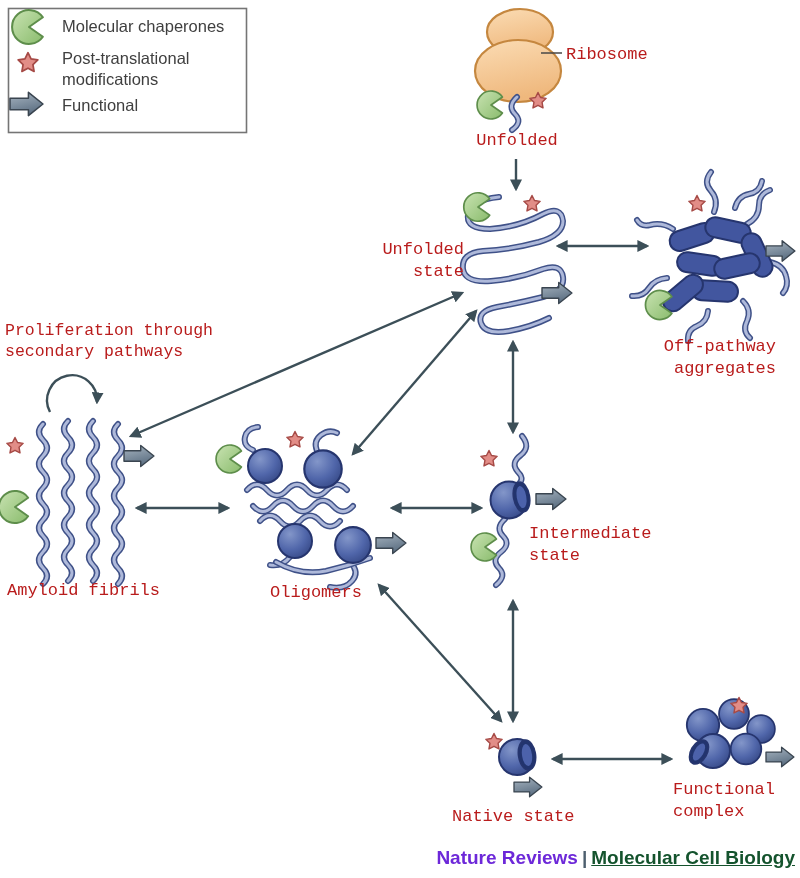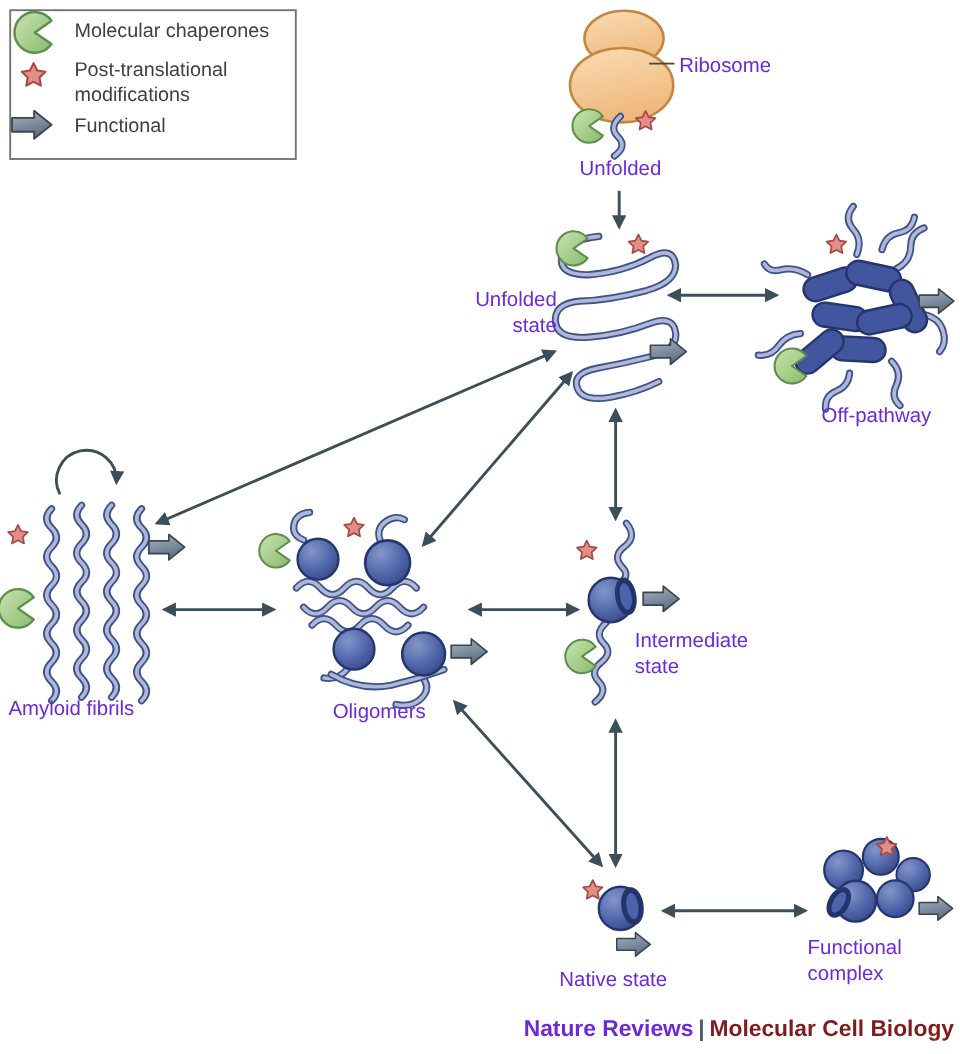--- a/index.html
+++ b/index.html
@@ -1,30 +1,30 @@
 <!DOCTYPE html>
 <html><head>
 <meta charset="utf-8">
 <style>
   html,body { margin:0; padding:0; background:#fff; }
   .stage {
     position:relative; width:800px; height:878px; background:#ffffff;
     font-family:"Liberation Sans", sans-serif; overflow:hidden;
   }
   .stage svg.scene { position:absolute; left:0; top:0; }
-  .lbl { position:absolute; color:#6d28d9; font-size:17px; line-height:1.3; white-space:nowrap; }
+  .lbl { position:absolute; color:#b91c1c; font-size:17px; line-height:1.3; white-space:nowrap;font-family:Liberation Mono, monospace; }
   .lbl.small { font-size:16.5px; }
   .lbl.center { text-align:center; }
   .lbl.right { text-align:right; }
   .legend-lbl { position:absolute; color:#3f3f3f; font-size:16.5px; line-height:1.25; white-space:nowrap; }
   .footer { position:absolute; left:395px; top:847px; width:400px; text-align:right;
             font-size:19px; font-weight:bold; white-space:nowrap; }
   .footer .journal { color:#6d28d9; }
   .footer .sep { color:#4d5f6e; padding:0 4px; }
-  .footer .title { color:#7f1d1d; }
+  .footer .title { color:#14532d;text-decoration:underline; }
   
   .tube-out { fill:none; stroke:#3f5188; stroke-width:6; stroke-linecap:round; stroke-linejoin:round; }
   .tube-in  { fill:none; stroke:#aeb9da; stroke-width:3; stroke-linecap:round; stroke-linejoin:round; }
   .arr  { stroke:#3c4f58; stroke-width:2.4; fill:none; marker-end:url(#ah); }
   .arr2 { stroke:#3c4f58; stroke-width:2.4; fill:none; marker-end:url(#ah); marker-start:url(#ah); }
   .pac  { fill:url(#pacGrad); stroke:#5e8e4b; stroke-width:1.8; stroke-linejoin:round; }
   .star { fill:#e28d87; stroke:#a64a46; stroke-width:1.5; stroke-linejoin:round; }
   .deg  { fill:url(#degGrad); stroke:#3a4550; stroke-width:1.6; stroke-linejoin:round; }
   .blob { fill:#42569f; stroke:#26356e; stroke-width:2; }
 </style>
@@ -304,22 +304,27 @@
 <div class="lbl" style="left:566px; top:44px;">Ribosome</div>
 <div class="lbl center" style="left:470px; top:130px; width:94px;">Unfolded</div>
 
 <div class="lbl right" style="left:378px; top:239px; width:86px;">
   <div>Unfolded</div>
   <div>state</div>
 </div>
 
 <div class="lbl center" style="left:628px; top:336px; width:148px;text-align:right;">
   <div>Off-pathway</div>
-</div>
-
+  <div>aggregates</div>
+</div>
+
+<div class="lbl small" style="left:5px; top:320px;">
+  <div>Proliferation through</div>
+  <div>secondary pathways</div>
+</div>
 
 <div class="lbl" style="left:7px; top:580px;">Amyloid fibrils</div>
 <div class="lbl center" style="left:257px; top:582px; width:118px;text-align:center;">Oligomers</div>
 
 <div class="lbl" style="left:529px; top:523px;">
   <div>Intermediate</div>
   <div>state</div>
 </div>
 
 <div class="lbl center" style="left:452px; top:806px; width:118px;">Native state</div>

